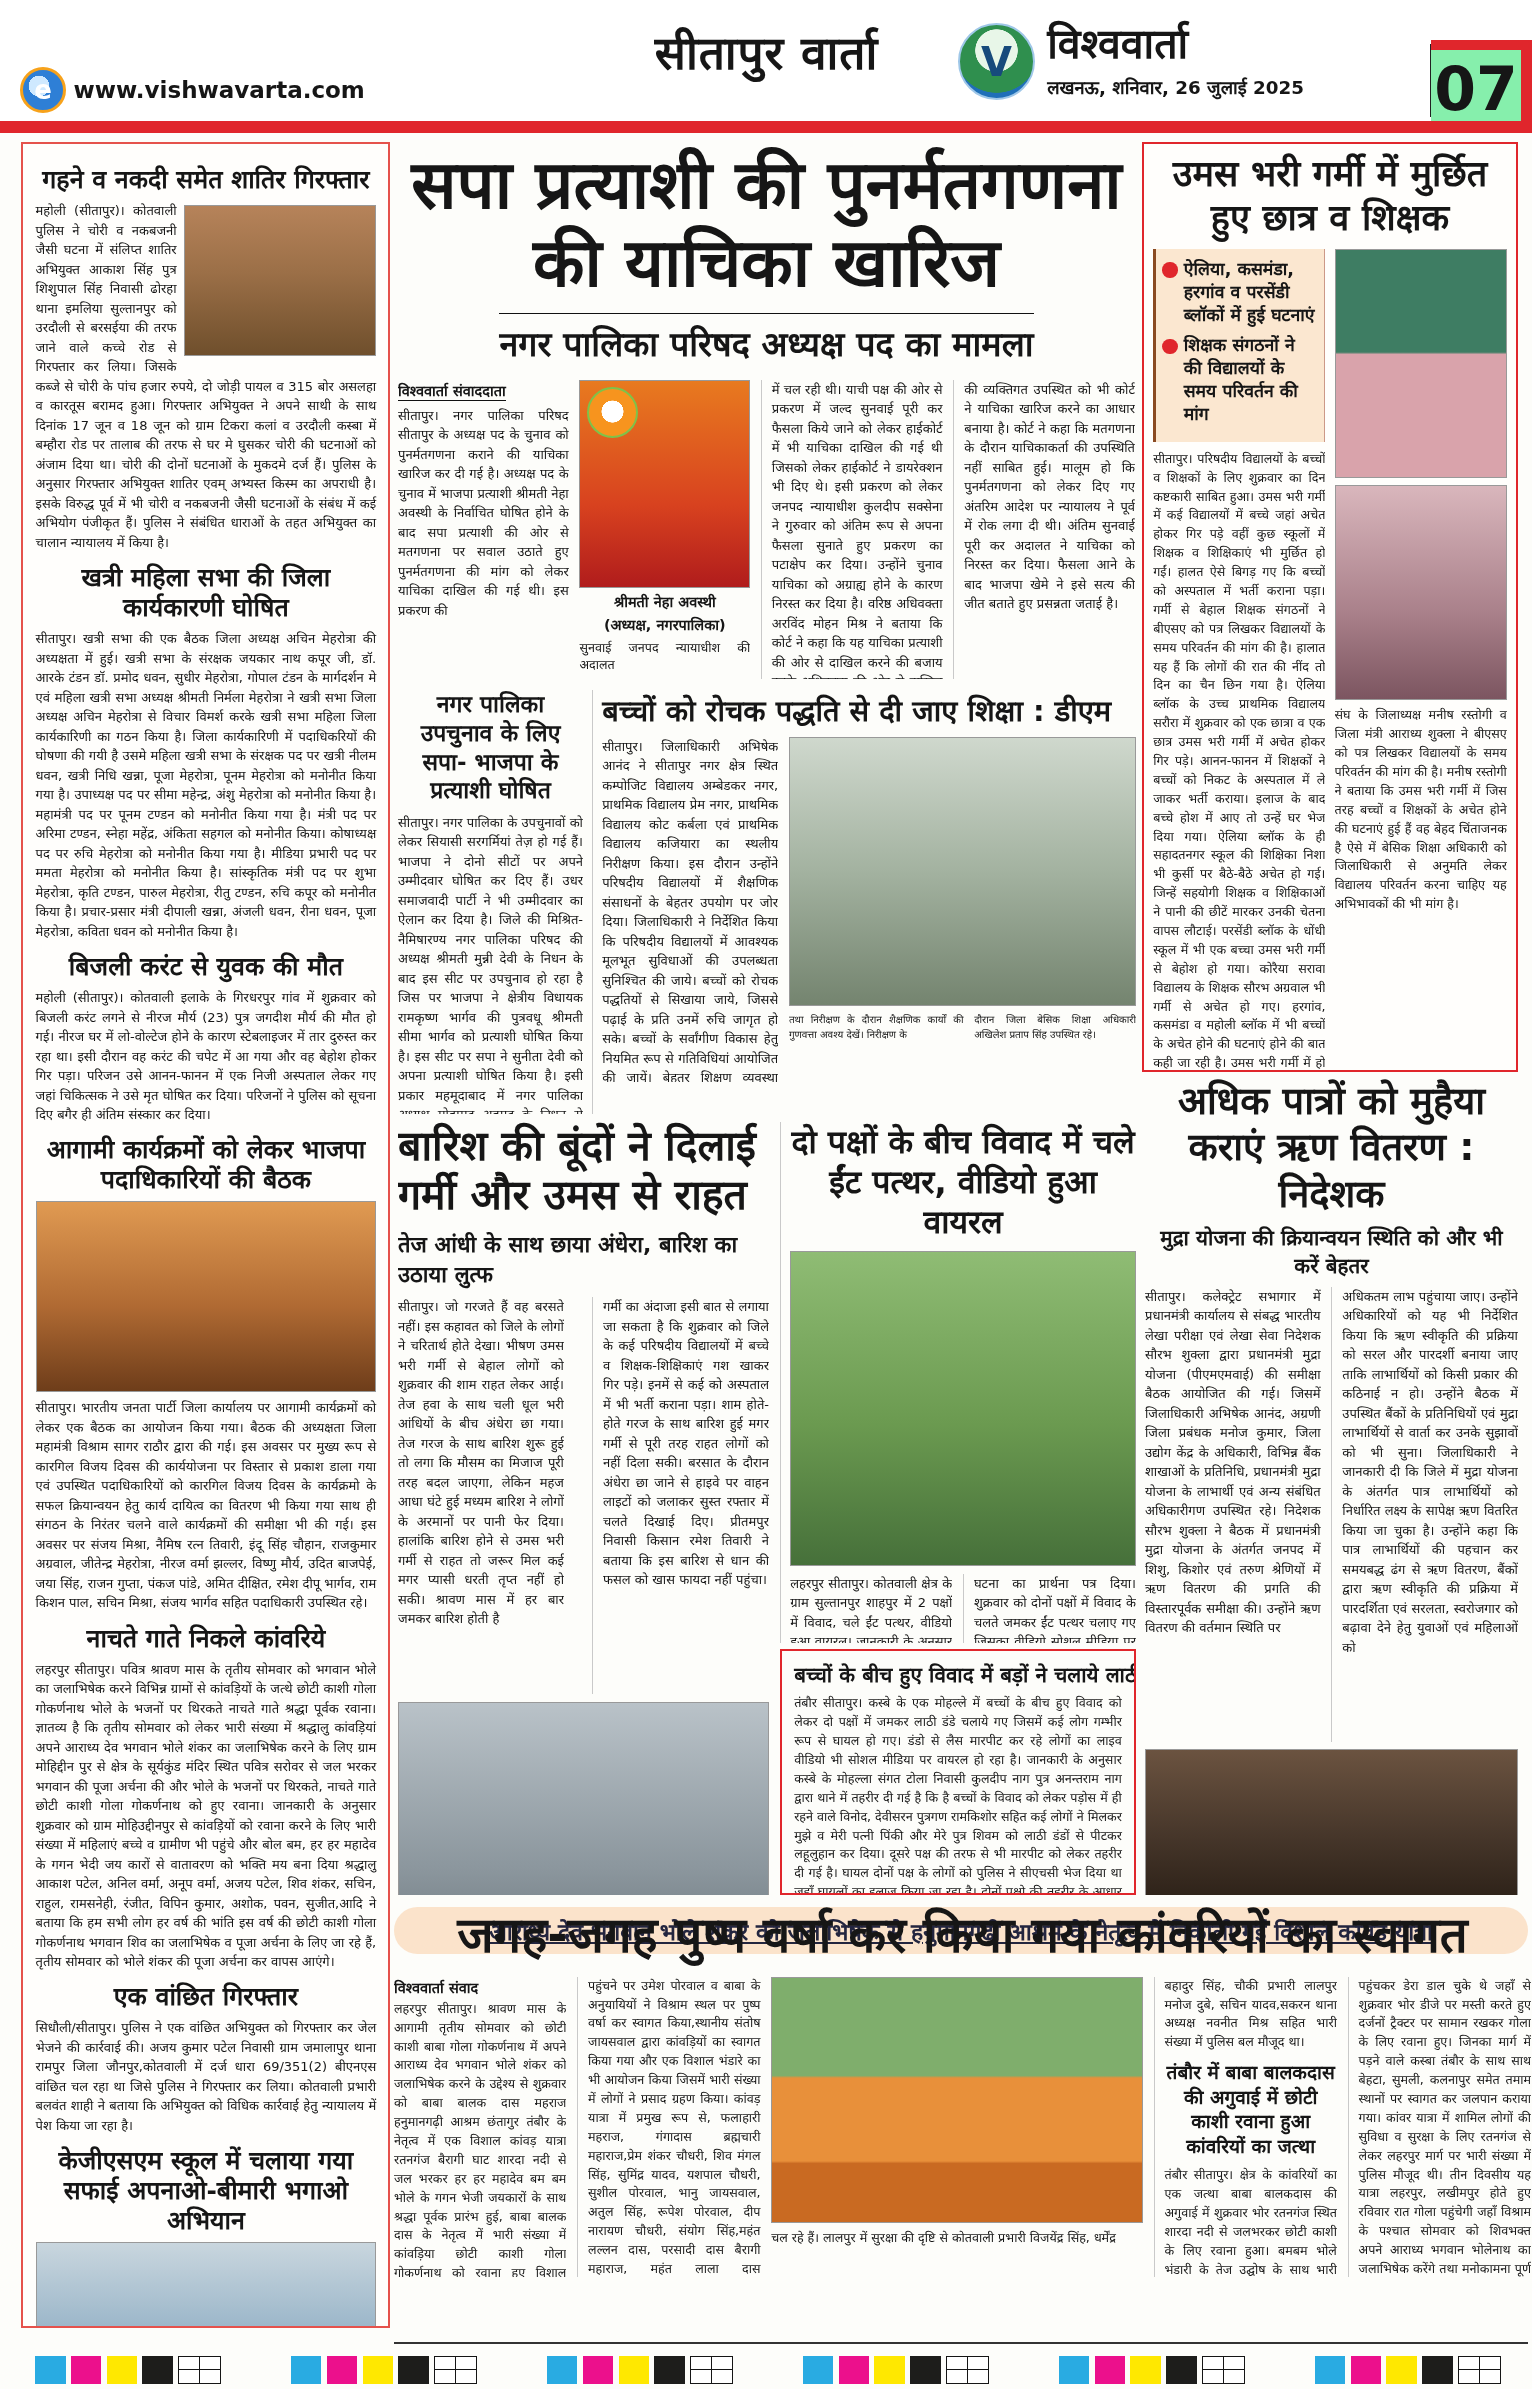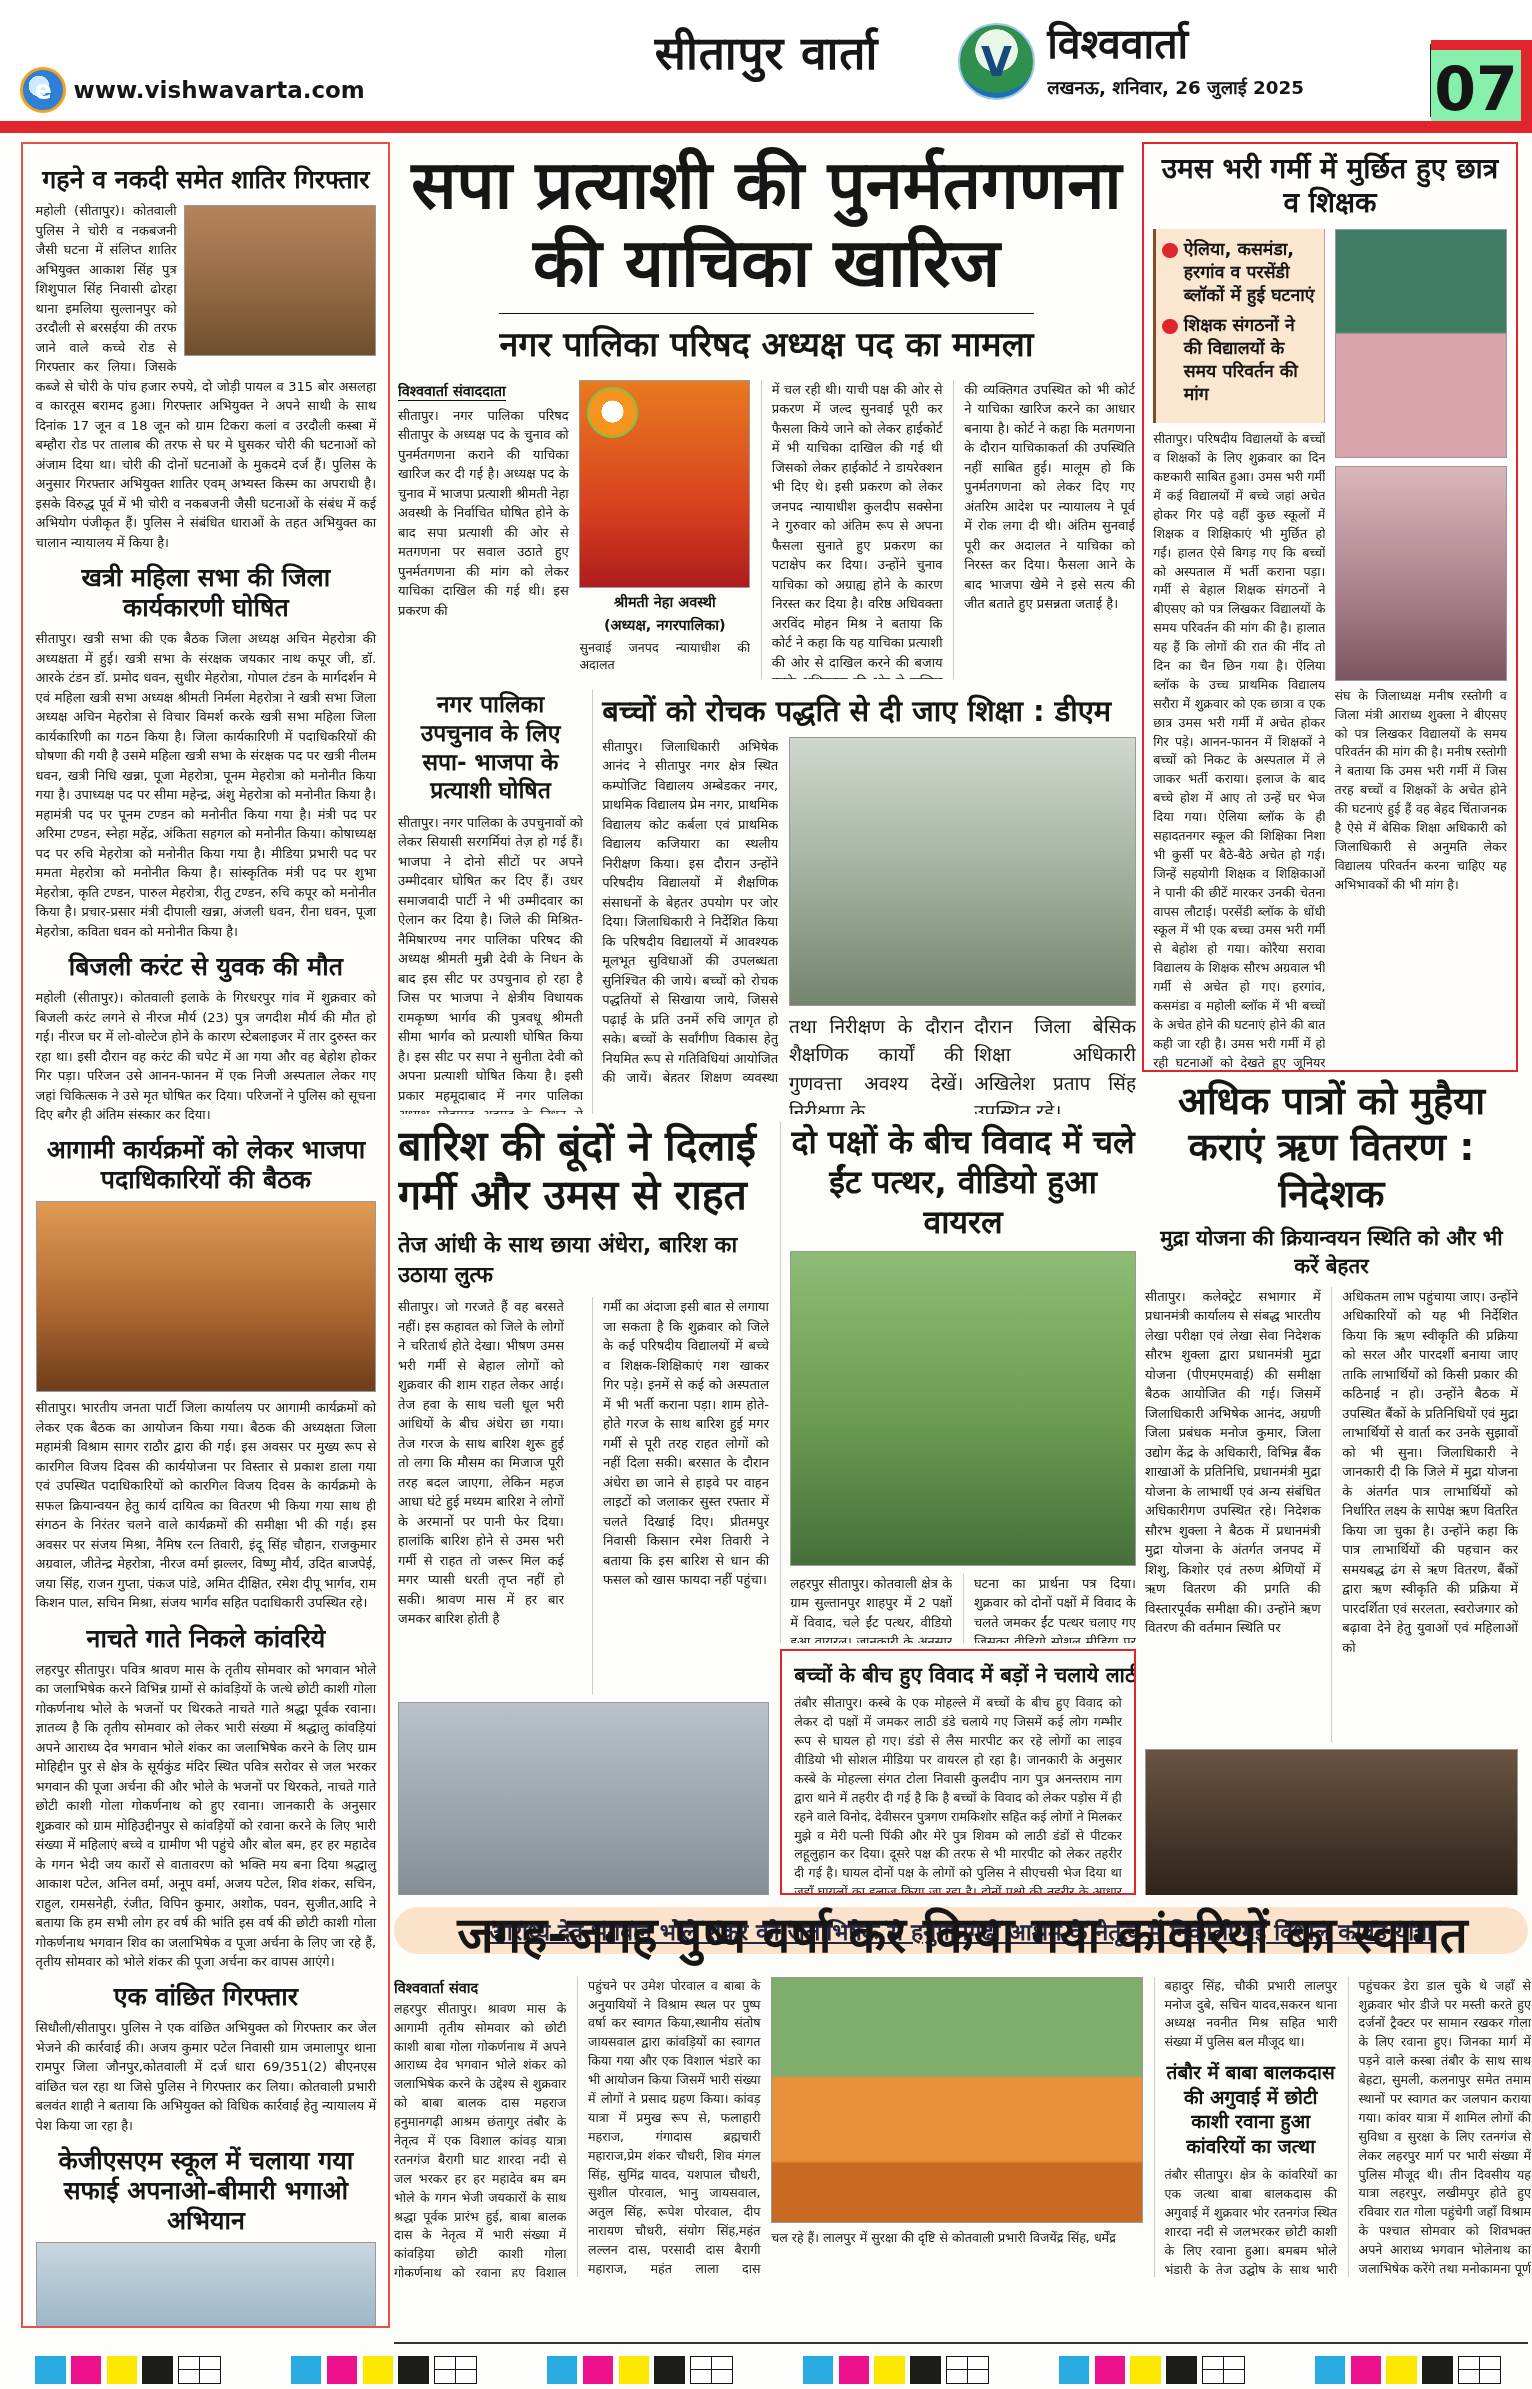--- a/index.html
+++ b/index.html
@@ -69,40 +69,40 @@
   
   .upch{position:absolute;left:398px;top:690px;width:185px;height:424px;overflow:hidden;}
   .upch h2{font-size:23px;font-weight:800;line-height:1.25;text-align:center;margin-bottom:7.6px;}
   .dm{position:absolute;left:592px;top:690px;width:544px;height:424px;overflow:hidden;border-left:0.8px solid #c9c9c9;padding-left:9.2px;box-sizing:border-box;}
   .dm h2{font-size:29px;font-weight:800;text-align:left;margin-bottom:7.6px;white-space:nowrap;}
   .dmrow{display:flex;gap:10.7px;}
   .dmcol{width:176px;overflow:hidden;height:345px;}
   .dmright{flex:1;}
   .dmphoto{height:269px;}
   .dmcaps{display:flex;gap:10.7px;margin-top:6.1px;}
-  .dmcaps .bt{font-size:19px;}
+  .dmcaps .bt{font-size:10px;}
   
   .barish{position:absolute;left:398px;top:1122px;width:371px;height:773px;overflow:hidden;}
   .barish h2{font-size:41px;font-weight:800;line-height:1.2;}
   .barish .sub{font-size:22px;font-weight:800;margin:7.6px 0 9.2px;}
   .barishcols{display:flex;gap:28px;height:397px;}
   .rainphoto{height:305px;margin-top:7.6px;}
   
   .patthar{position:absolute;left:780px;top:1122px;width:356px;height:521px;overflow:hidden;border-left:0.8px solid #c9c9c9;padding-left:9.2px;box-sizing:border-box;}
   .patthar h2{font-size:32px;font-weight:800;line-height:1.25;text-align:center;}
   .villphoto{height:315px;margin:9.2px 0 7.6px;}
   .patcols{display:flex;gap:10.7px;height:145px;}
   .lathi{position:absolute;left:780px;top:1649px;width:356px;height:246px;border:2.3px solid #e0262c;
          box-sizing:border-box;padding:9.2px 12.2px;overflow:hidden;}
   .lathi h2{font-size:20.6px;font-weight:800;text-align:center;margin-bottom:6.1px;white-space:nowrap;}
   .lathi .bt{font-size:12.6px;}
   
   .umas{position:absolute;left:1142px;top:142px;width:376px;height:930px;border:2.3px solid #e0262c;
         box-sizing:border-box;padding:7.6px 9.2px;overflow:hidden;background:#fffefc;}
-  .umas h2{font-size:28px;font-weight:800;text-align:center;line-height:1.22;}
+  .umas h2{font-size:36px;font-weight:800;text-align:center;line-height:1.22;}
   .umasrow{display:flex;gap:9.2px;margin-top:9.2px;}
   .ucol{width:177px;overflow:hidden;}
   .bullets{background:#fbe7d0;border-left:3.1px solid #8a4a22;border-right:1.5px solid #c98;padding:9.2px 7.6px 9.2px 6.1px;margin-bottom:7.6px;}
   .bullets .bi{display:flex;gap:6.1px;font-size:17.6px;font-weight:700;line-height:1.3;margin-bottom:7.6px;}
   .dot{flex:0 0 auto;width:15.3px;height:15.3px;border-radius:50%;background:#e0262c;margin-top:4.6px;}
   .uphoto1{height:229px;}
   .uphoto2{height:215px;margin-top:7.6px;}
   .ucol .bt{font-size:12.6px;}
   
   .mudra{position:absolute;left:1145px;top:1078px;width:373px;height:817px;overflow:hidden;}

